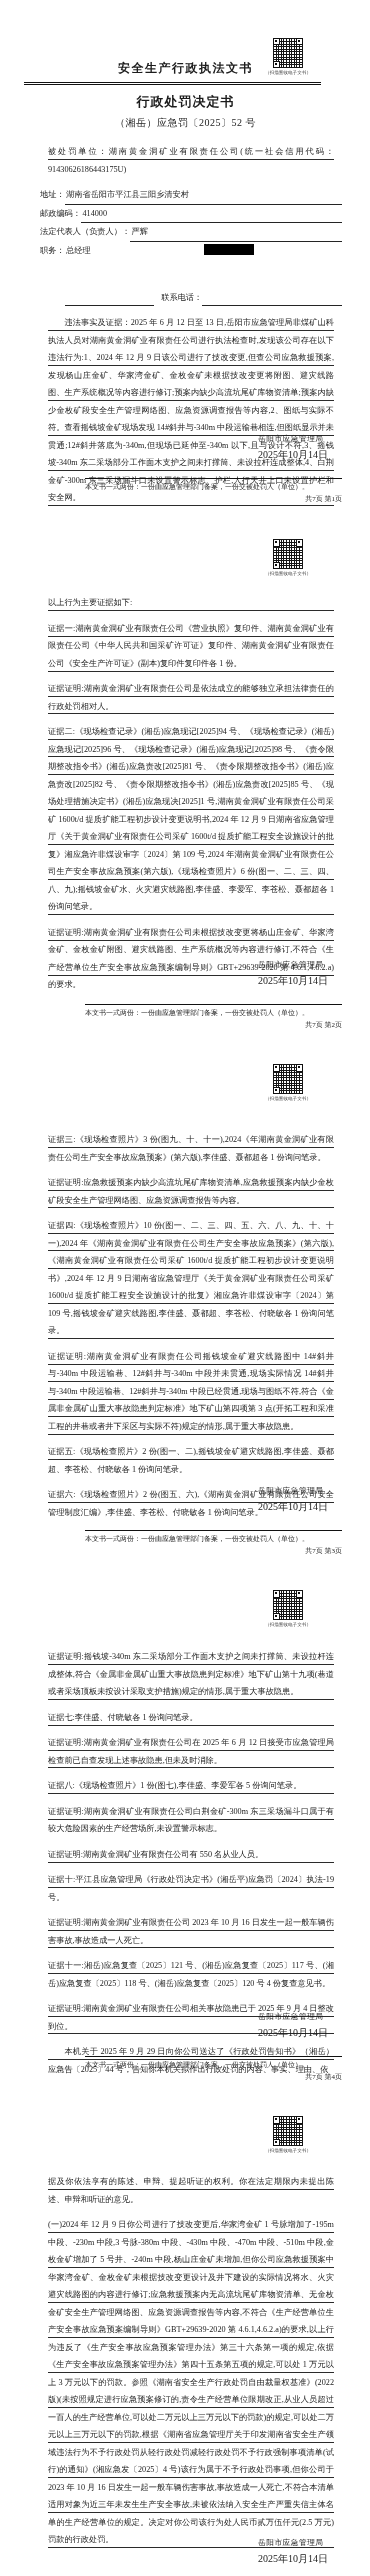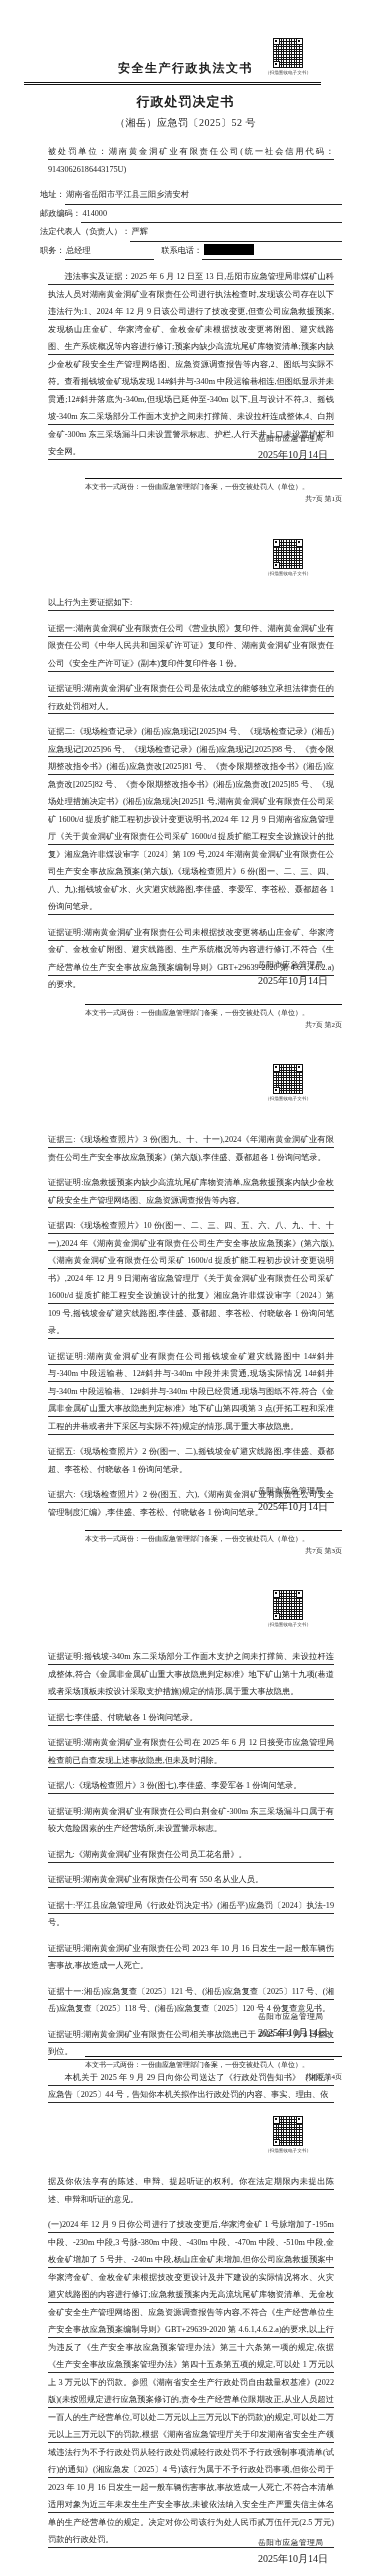--- a/index.html
+++ b/index.html
@@ -23,21 +23,21 @@
   .h-sub{font-size:13px;font-weight:bold;text-align:center;margin-top:8px;letter-spacing:1px;}
   .h-no{font-size:10px;text-align:center;margin-top:5.2px;letter-spacing:0.5px;}
   
   .content{position:absolute;left:40px;right:29px;font-size:8.2px;line-height:17.5px;text-align:justify;}
   .para{margin:8px;}
   .lined{background-image:repeating-linear-gradient(to bottom,
      transparent 0,transparent 16px,#2b2b2b 16px,#2b2b2b 16.7px,transparent 16.7px,transparent 17.5px);}
   .indent{text-indent:2em;}
   .field{display:flex;line-height:17.5px;}
   .fl{white-space:nowrap;}
-  .fl2{white-space:nowrap;margin-left:7.2px;}
+  .fl2{white-space:nowrap;margin-left:7.2px;margin-top:47px;}
   .fv{flex:1;border-bottom:0.7px solid #242424;padding-left:1.5px;}
   .fv-fixed{flex:0 0 88px;border-bottom:0.7px solid #242424;padding-left:1.5px;}
   .redact{display:inline-block;width:50px;height:10.3px;background:#000;vertical-align:-2.1px;}
   
   .sign{position:absolute;right:43px;bottom:64px;text-align:left;line-height:15.5px;}
   .sign .ag{font-size:7.7px;letter-spacing:0.5px;}
   .sign .dt{font-size:10px;}
   .pagefoot{position:absolute;left:40px;right:29px;bottom:21.6px;border-top:1.2px solid #111;padding-top:3.6px;font-size:7px;margin-left:45px;}
   .pf-num{text-align:right;margin-top:2.1px;}
 </style>
@@ -148,23 +148,22 @@
           <div class="qf tl"></div>
           <div class="qf tr"></div>
           <div class="qf bl"></div>
         </div>
         <div class="qrcap">（扫描查收电子文书）</div>
       </div>
       <div class="content" style="top: 62px;">
         <p class="para lined"><span class="">证据证明:摇钱坡-340m 东二采场部分工作面木支护之间未打撑筒、未设拉杆连成整体,符合《金属非金属矿山重大事故隐患判定标准》地下矿山第十九项(巷道或者采场顶板未按设计采取支护措施)规定的情形,属于重大事故隐患。</span></p>
         <p class="para lined"><span class="">证据七:李佳盛、付晓敏各 1 份询问笔录。</span></p>
         <p class="para lined"><span class="">证据证明:湖南黄金洞矿业有限责任公司在 2025 年 6 月 12 日接受市应急管理局检查前已自查发现上述事故隐患,但未及时消除。</span></p>
-        <p class="para lined"><span class="">证据八:《现场检查照片》3 份(图七),李佳盛、李爱军各 1 份询问笔录。</span></p>
+        <p class="para lined"><span class="">证据八:《现场检查照片》1 份(图七),李佳盛、李爱军各 5 份询问笔录。</span></p>
         <p class="para lined"><span class="">证据证明:湖南黄金洞矿业有限责任公司白荆金矿-300m 东三采场漏斗口属于有较大危险因素的生产经营场所,未设置警示标志。</span></p>
-        <p class="para lined"><span class="">证据九:《湖南黄金洞矿业有限责任公司员工花名册》。</span></p>
         <p class="para lined"><span class="">证据证明:湖南黄金洞矿业有限责任公司有 550 名从业人员。</span></p>
         <p class="para lined"><span class="">证据十:平江县应急管理局《行政处罚决定书》(湘岳平)应急罚〔2024〕执法-19 号。</span></p>
         <p class="para lined"><span class="">证据证明:湖南黄金洞矿业有限责任公司 2023 年 10 月 16 日发生一起一般车辆伤害事故,事故造成一人死亡。</span></p>
         <p class="para lined"><span class="">证据十一:湘岳)应急复查〔2025〕121 号、(湘岳)应急复查〔2025〕117 号、(湘岳)应急复查〔2025〕118 号、(湘岳)应急复查〔2025〕120 号 4 份复查意见书。</span></p>
         <p class="para lined"><span class="">证据证明:湖南黄金洞矿业有限责任公司相关事故隐患已于 2025 年 9 月 4 日整改到位。</span></p>
         <p class="para lined indent"><span class="">本机关于 2025 年 9 月 29 日向你公司送达了《行政处罚告知书》（湘岳）应急告〔2025〕44 号，告知你本机关拟作出行政处罚的内容、事实、理由、依</span></p>
       </div>
       <div class="sign">
         <div class="ag">岳阳市应急管理局</div>
         <div class="dt">2025年10月14日</div>

